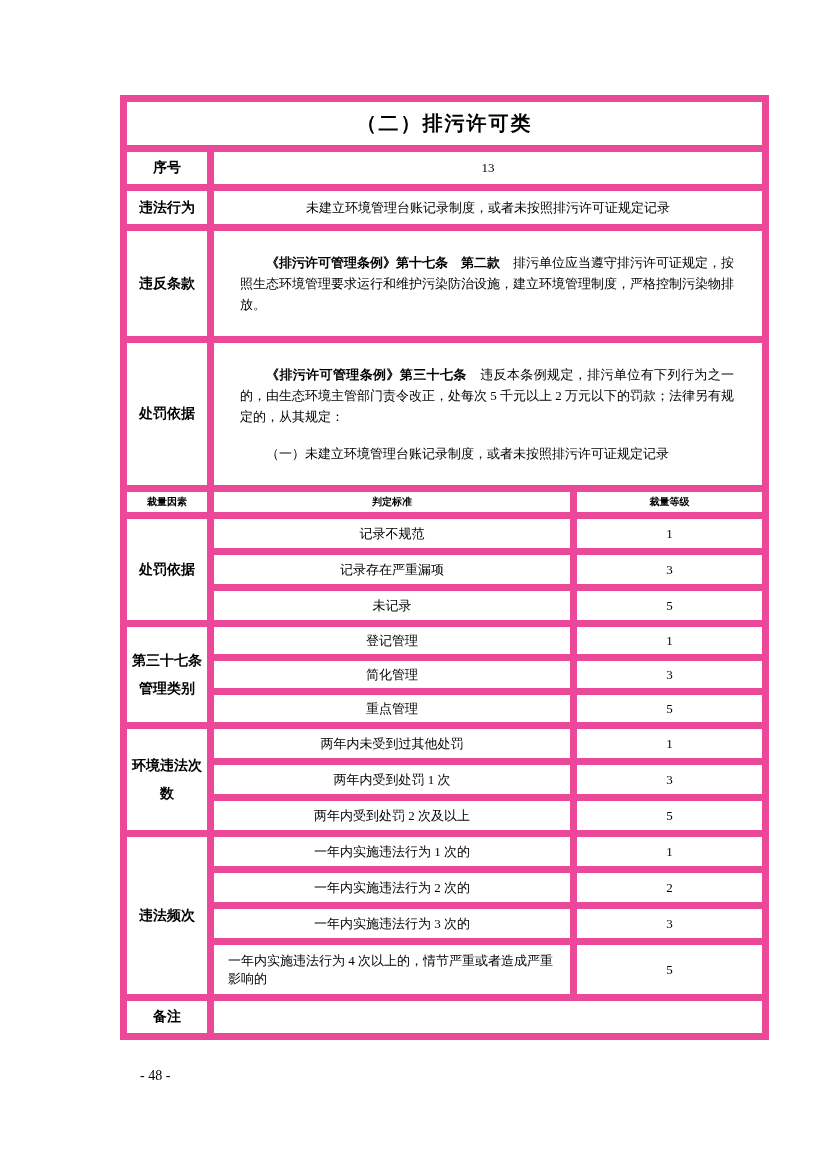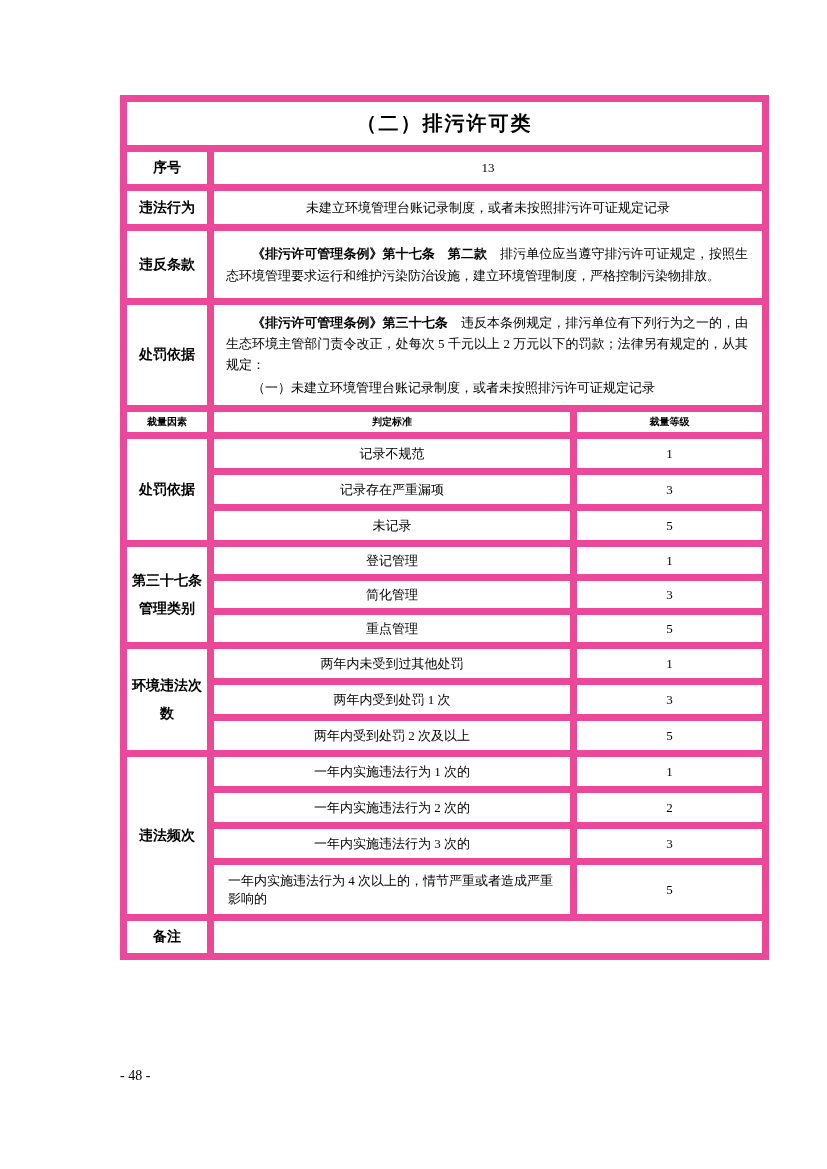--- a/index.html
+++ b/index.html
@@ -25,35 +25,35 @@
   .title-cell {
     font-size:20px; font-weight:bold; text-align:center;
     height:48px; letter-spacing:2px; padding:8px 4px;
   }
   .label-cell {
     font-weight:bold; font-size:14px; text-align:center;
     line-height:2.0; padding:2px 4px;
   }
   .center-cell { text-align:center;margin-left:8px; }
   .para-cell { padding:5px 12px 5px 10px; }
-  .para-cell p { margin:2px; text-indent:2em; line-height:1.62; text-align:justify; }
+  .para-cell p { margin:16px; text-indent:2em; line-height:1.62; text-align:justify; }
   .bold-seg { font-weight:bold; }
   .hdr-cell { font-weight:bold; text-align:center; font-size:10px; }
   tr.r-title   { height:50px; }
   tr.r-serial  { height:34px; }
   tr.r-behave  { height:40px; }
   tr.r-clause  { height:74px;padding-left:22px; }
   tr.r-basis   { height:92px; }
   tr.r-hdr     { height:26px; }
   tr.r-item    { height:36px; }
   tr.r-item-sm { height:34px; }
   tr.r-item-lg { height:56px; }
   tr.r-remark  { height:28px; }
   .footer {
-    position:absolute; left:120px; top:1068px;
+    position:absolute; left:140px; top:1068px;
     font-size:14px; font-family:"Liberation Serif", serif;
   }
 </style>
 </head>
 <body>
 
 <div class="page">
 
   <table class="doc-table">
     <colgroup>

